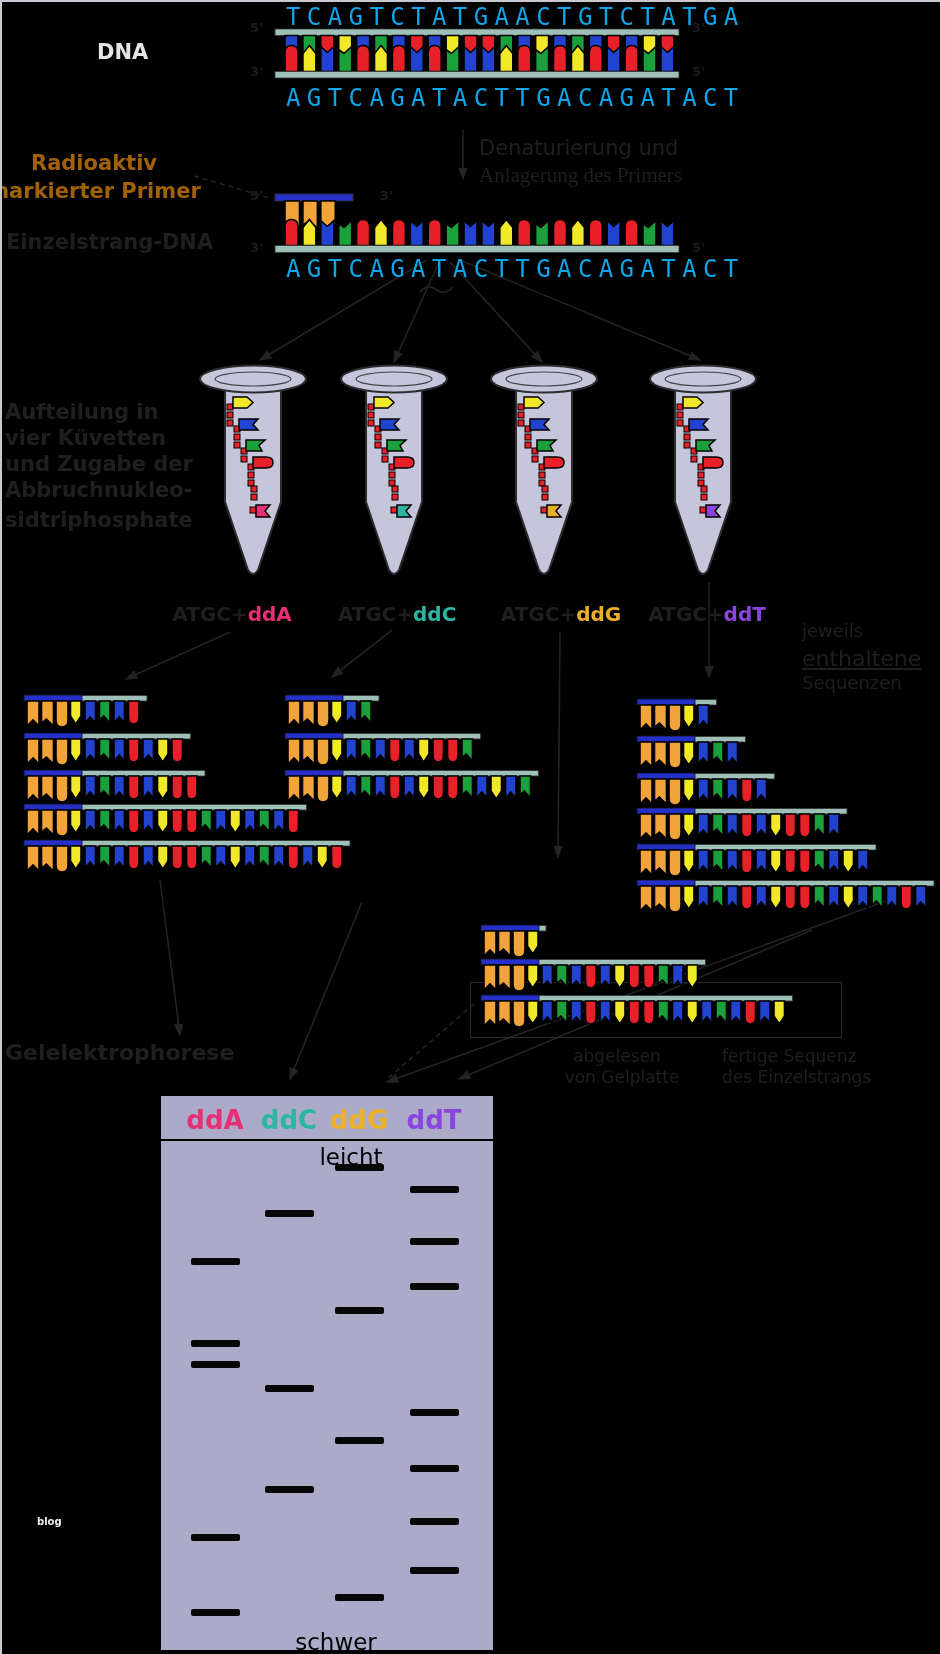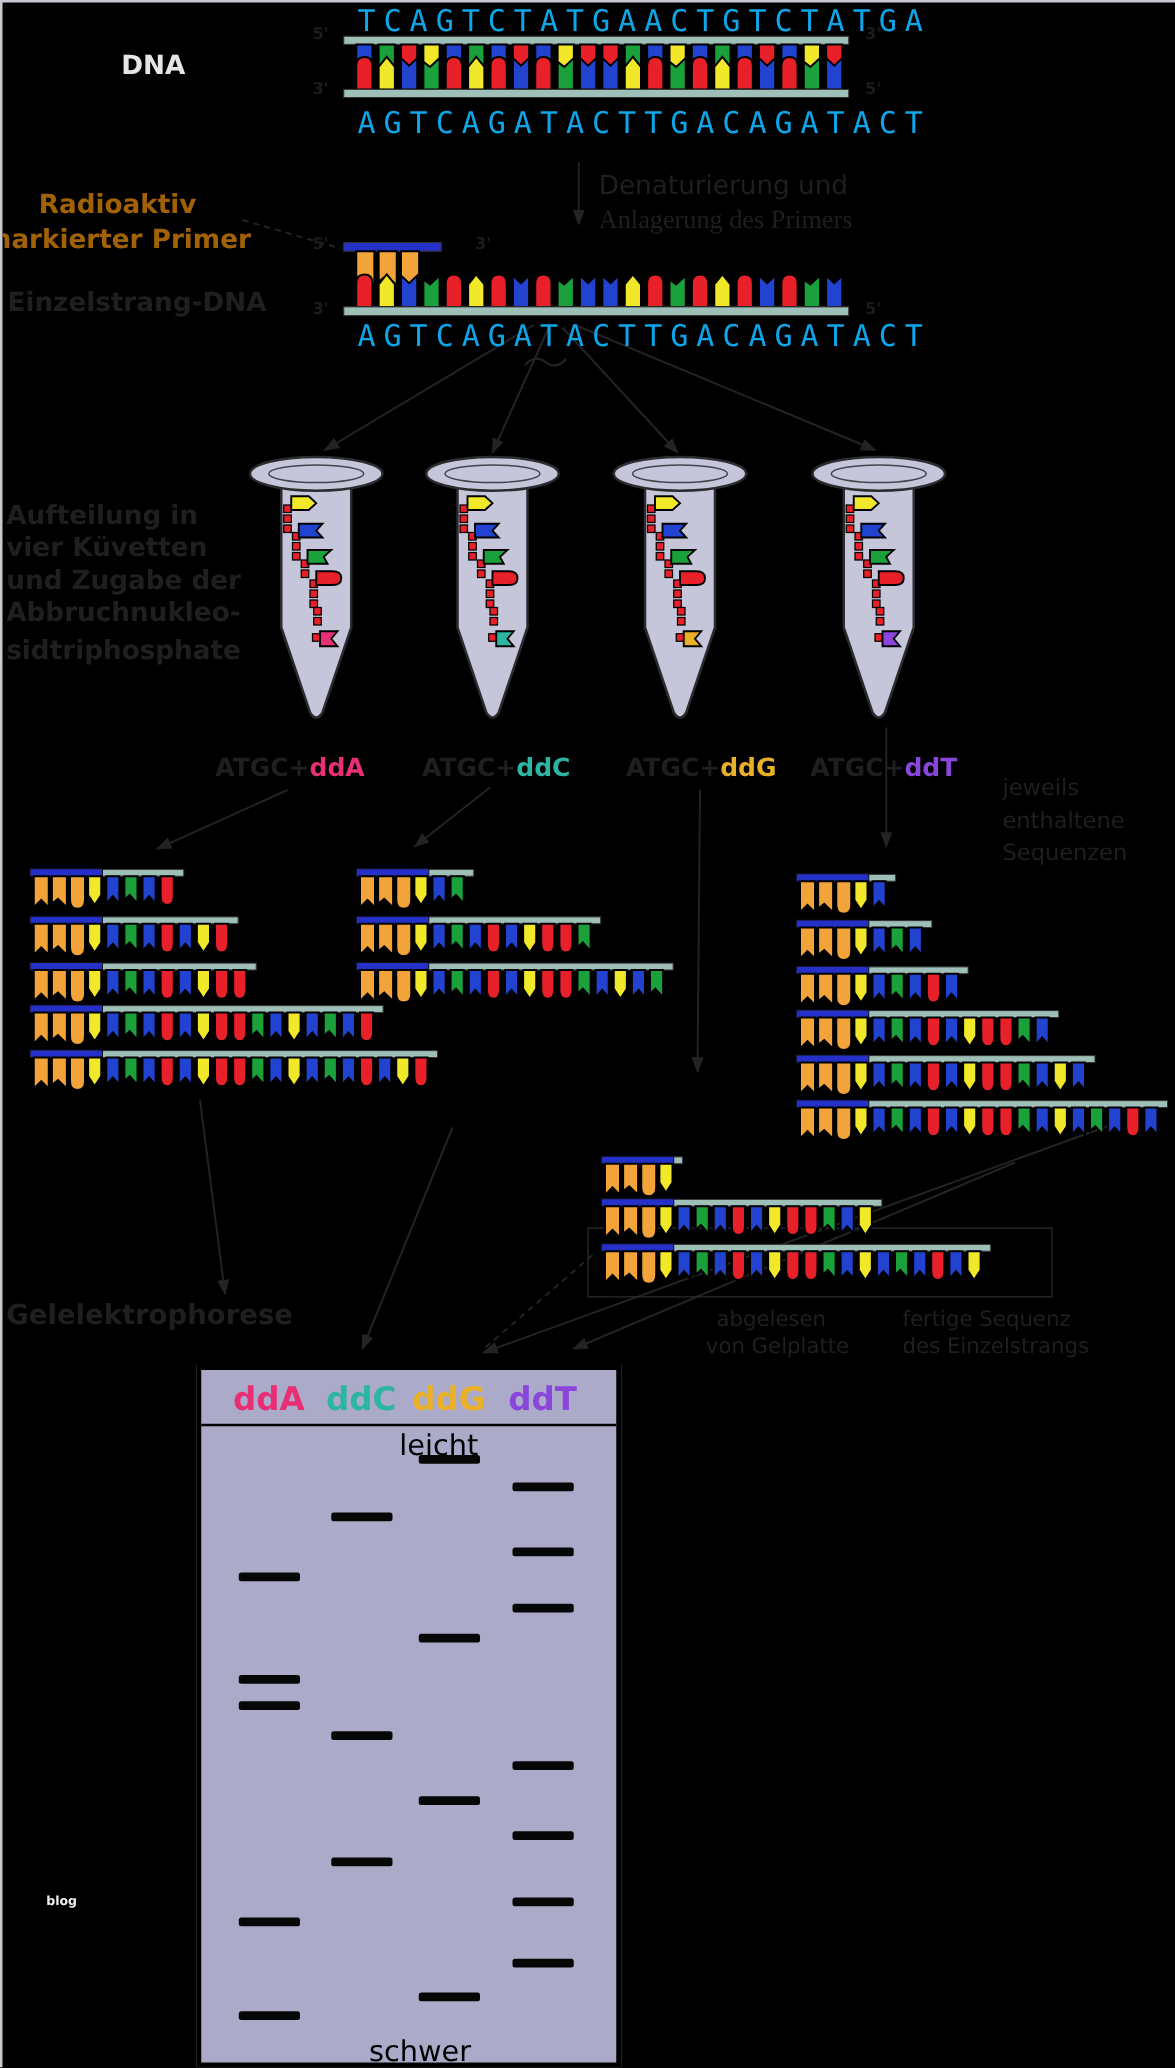--- a/index.html
+++ b/index.html
@@ -65,21 +65,21 @@
   <div class="abs t-dark b" style="left:4px;top:228px;font-size:21px;">Einzelstrang-DNA</div>
   <div class="abs t-seq" style="left:284px;top:253px;">AGTCAGATACTTGACAGATACT</div>
 
   <div class="abs t-dark b" style="left:3px;top:398px;font-size:21px;">Aufteilung in</div>
   <div class="abs t-dark b" style="left:3px;top:424px;font-size:21px;">vier Küvetten</div>
   <div class="abs t-dark b" style="left:3px;top:450px;font-size:21px;">und Zugabe der</div>
   <div class="abs t-dark b" style="left:3px;top:476px;font-size:21px;">Abbruchnukleo-</div>
   <div class="abs t-dark b" style="left:3px;top:506px;font-size:21px;">sidtriphosphate</div>
 
   <div class="abs t-dark" style="left:800px;top:618px;font-size:18px;">jeweils</div>
-  <div class="abs t-dark" style="left:800px;top:644px;font-size:18px;">enthaltene</div>
+  <div class="abs t-dark" style="left:800px;top:644px;font-size:22px;text-decoration:underline;">enthaltene</div>
   <div class="abs t-dark" style="left:800px;top:670px;font-size:18px;">Sequenzen</div>
 
   <div class="abs t-dark b" style="left:3px;top:1038px;font-size:22px;">Gelelektrophorese</div>
 
   <div class="abs t-dark ctr" style="left:615px;top:1044px;font-size:17px;">abgelesen</div>
   <div class="abs t-dark ctr" style="left:620px;top:1065px;font-size:17px;">von Gelplatte</div>
   <div class="abs t-dark" style="left:720px;top:1044px;font-size:17px;">fertige Sequenz</div>
   <div class="abs t-dark" style="left:720px;top:1065px;font-size:17px;">des Einzelstrangs</div>
 
   <div class="seq-box" style="left:468px;top:980px;width:370px;height:54px;"></div>

